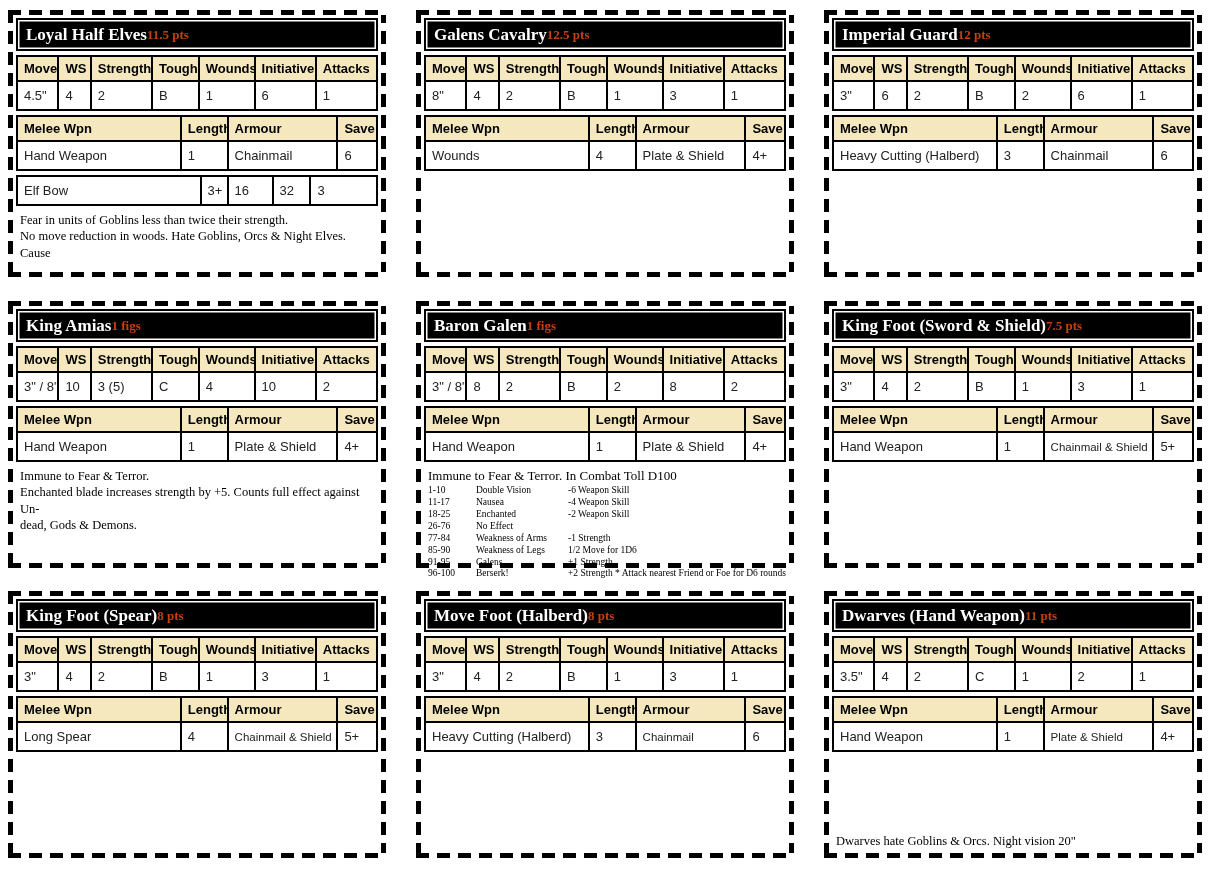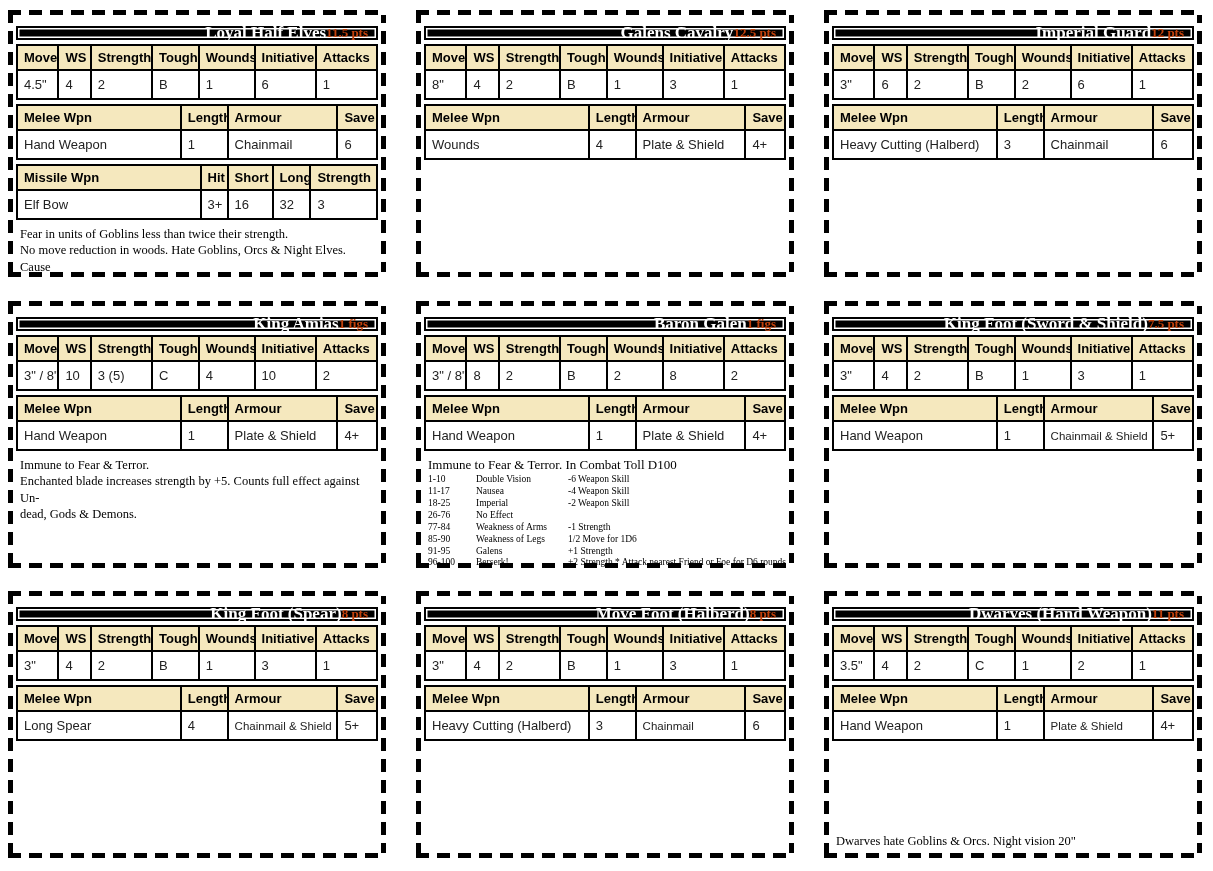--- a/index.html
+++ b/index.html
@@ -13,25 +13,24 @@
     background:
       repeating-linear-gradient(90deg,#000 0 13px,#fff 13px 21px) left top    / 100% 5px no-repeat,
       repeating-linear-gradient(90deg,#000 0 13px,#fff 13px 21px) left bottom / 100% 5px no-repeat,
       repeating-linear-gradient(180deg,#000 0 13px,#fff 13px 21px) left top   / 5px 100% no-repeat,
       repeating-linear-gradient(180deg,#000 0 13px,#fff 13px 21px) right top  / 5px 100% no-repeat,
       #fff;
     padding:8px 8px;
   }
   .card-inner { display:flex; flex-direction:column; gap:4px; height:100%; }
   .title-bar {
-    flex:0 0 auto; height:14px; background:#000;
+    flex:0 0 auto; height:33px; background:#000;
     box-shadow: inset 0 0 0 2px #000, inset 0 0 0 3.5px #fff;
-    display:flex; align-items:center; justify-content:flex-end;
+    display:flex; align-items:center; justify-content:flex-start;
     padding:0 10px;
-    margin-top:8px;
   }
   .title  { color:#fff; font-family:"Liberation Serif", serif; font-weight:bold; font-size:17px; white-space:nowrap; }
   .points { color:#c2410c; font-family:"Liberation Serif", serif; font-weight:bold; font-size:13px; white-space:nowrap; }
   table.tbl { width:100%; border-collapse:collapse; table-layout:fixed; flex:0 0 auto; }
   .tbl th, .tbl td {
     border:2px solid #000; text-align:left; padding:2px 6px;
     overflow:hidden; white-space:nowrap;
   }
   .tbl th { background:#f5e8be; font-weight:bold; font-size:13px; height:25px; color:#000; }
   .tbl td { background:#fff; font-weight:normal; font-size:13px; height:29px; color:#222; }
@@ -119,27 +118,20 @@
   <table class="tbl missile">
    <colgroup>
           <col>
           <col>
           <col>
           <col>
           <col>
         </colgroup>
    <tbody>
     <tr>
-      <th>Missile Wpn</th>
-      <th>Hit</th>
-      <th>Short</th>
-      <th>Long</th>
-      <th>Strength</th>
-    </tr>
-    <tr>
       <td>Elf Bow</td>
       <td>3+</td>
       <td>16</td>
       <td>32</td>
       <td>3</td>
     </tr>
    </tbody>
   </table>
   <div class="notes">
     <div>Fear in units of Goblins less than twice their strength.</div>
@@ -406,21 +398,21 @@
         <span>Double Vision</span>
         <span>-6 Weapon Skill</span>
       </div>
       <div class="fx-row">
         <span>11-17</span>
         <span>Nausea</span>
         <span>-4 Weapon Skill</span>
       </div>
       <div class="fx-row">
         <span>18-25</span>
-        <span>Imperial</span>
+        <span>Enchanted</span>
         <span>-2 Weapon Skill</span>
       </div>
       <div class="fx-row">
         <span>26-76</span>
         <span>No Effect</span>
         <span></span>
       </div>
       <div class="fx-row">
         <span>77-84</span>
         <span>Weakness of Arms</span>

